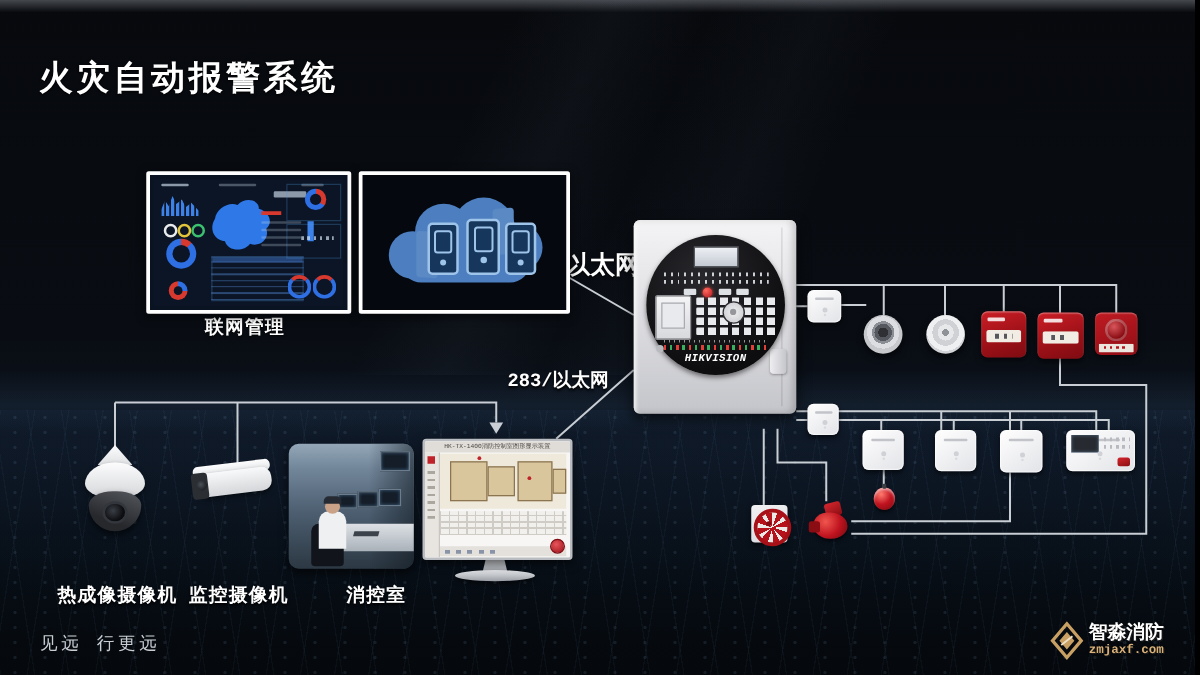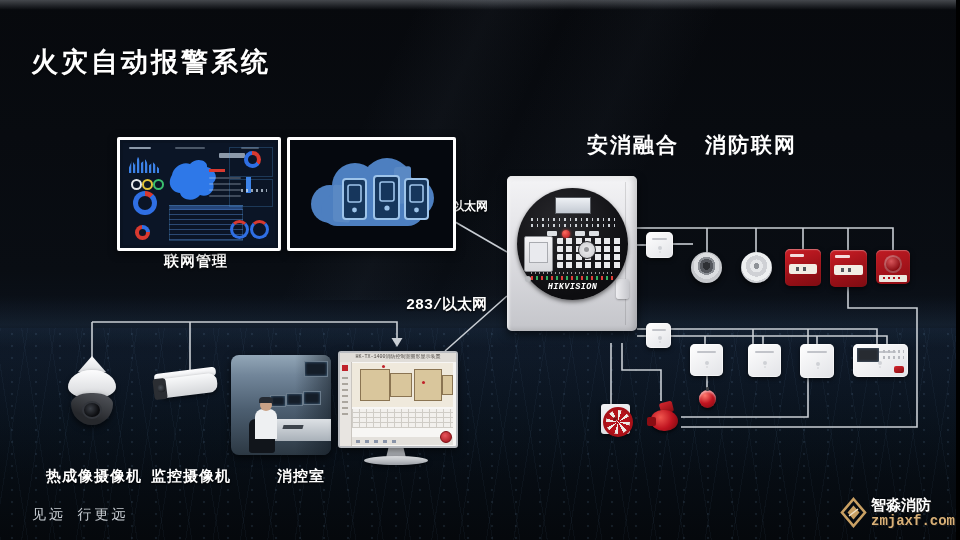--- a/index.html
+++ b/index.html
@@ -138,21 +138,21 @@
     background-image:repeating-linear-gradient(0deg,#cfccc6 0 1px,transparent 1px 5px),repeating-linear-gradient(90deg,#cfccc6 0 1px,transparent 1px 7px);}
   .gd-bbar{position:absolute;left:12px;bottom:1px;right:3px;height:8px;background:#e4e1dc;
     background-image:repeating-linear-gradient(90deg,#8a94a8 0 4px,transparent 4px 9px);background-size:40% 3px;background-position:4px center;background-repeat:no-repeat;}
   .gd-alarm{position:absolute;right:4px;bottom:3px;width:10px;height:10px;border-radius:50%;background:radial-gradient(circle at 40% 35%,#e8555c,#9b1017);border:1px solid #7e0c12;}
   .gd-stand{left:386px;top:443px;width:20px;height:15px;background:linear-gradient(180deg,#dcdee1,#a6aab0);clip-path:polygon(18% 0,82% 0,100% 100%,0 100%);}
   .gd-base{left:364px;top:456px;width:64px;height:9px;border-radius:50%;background:linear-gradient(180deg,#e4e6e9,#9a9ea4);box-shadow:0 2px 4px rgba(0,0,0,.5);}
   
   .slogan{left:32px;top:506px;font-size:14px;color:#c8cdd3;letter-spacing:3px;}
   .logo{left:840px;top:497px;display:flex;align-items:center;gap:4px;}
   .logo-name{font-size:15px;font-weight:bold;color:#fff;line-height:16px;text-shadow:0 0 2px #000,1px 1px 0 #222;}
-  .logo-site{font-size:14px;font-weight:bold;color:#d8b078;line-height:12px;text-shadow:0 0 2px #000,1px 1px 0 #222;}
+  .logo-site{font-size:10px;font-weight:bold;color:#d8b078;line-height:12px;text-shadow:0 0 2px #000,1px 1px 0 #222;}
   svg.lines{position:absolute;left:0;top:0;z-index:1;}
   .z2{z-index:2;} .z3{z-index:3;}
 </style>
 </head>
 <body>
 
 <div class="stage">
   <div class="abs topbar"></div>
   <div class="abs streak"></div>
   <div class="abs horizon"></div>
@@ -183,23 +183,20 @@
       <path d="M611,343 V406"></path>
       <path d="M622,343 V370 H661 V401"></path>
       <path d="M92,322 H397 V338"></path>
       <path d="M92,322 V369"></path>
         <path d="M190,322 V379"></path>
     </g>
     <polygon points="391.5,338 402.5,338 397,347" fill="#c9ced4"></polygon>
   </svg>
 
   <div class="abs title z2">火灾自动报警系统</div>
-  <div class="abs banner z2">
-    <span>安消融合</span><span class="gap"></span><span>消防联网</span>
-  </div>
 
   <div class="abs frame dashbox z3">
     <div class="dash-scr">
       <div class="ddash" style="left:6px;top:4px;width:22px;"></div>
       <div class="ddash" style="left:52px;top:4px;width:30px;opacity:.5;"></div>
       <div class="ddash" style="left:118px;top:4px;width:18px;opacity:.5;"></div>
       <div class="dbars"></div>
       <div class="dot3" style="left:8px;top:36px;border:2px solid #e8eaec;"></div>
       <div class="dot3" style="left:19px;top:36px;border:2px solid #e2c43a;"></div>
       <div class="dot3" style="left:30px;top:36px;border:2px solid #3ac06e;"></div>
@@ -252,21 +249,21 @@
           <circle cx="57.5" cy="64" r="2.4"></circle>
             <circle cx="90" cy="62" r="2.6"></circle>
             <circle cx="119.5" cy="64" r="2.4"></circle>
         </g>
       </g>
     </svg>
   </div>
   <div class="abs lbl lbl15 z2" style="left:287px;top:252px;width:163px;line-height:19px;">
   </div>
 
-  <div class="abs linklbl z2" style="left:452px;top:198px;font-size:12px;">以太网</div>
+  <div class="abs linklbl z2" style="left:452px;top:198px;font-size:20px;">以太网</div>
   <div class="abs linklbl z2" style="left:406px;top:295px;font-size:15px;">283/以太网</div>
 
   <div class="abs panel z3">
     <div class="abs panel-seam"></div>
     <div class="abs panel-tab"></div>
     <div class="abs pcircle">
       <div class="abs pdisp"></div>
       <div class="abs pled" style="top:30px;"></div>
       <div class="abs pled" style="top:36px;"></div>
       <div class="abs predbtn"></div>

